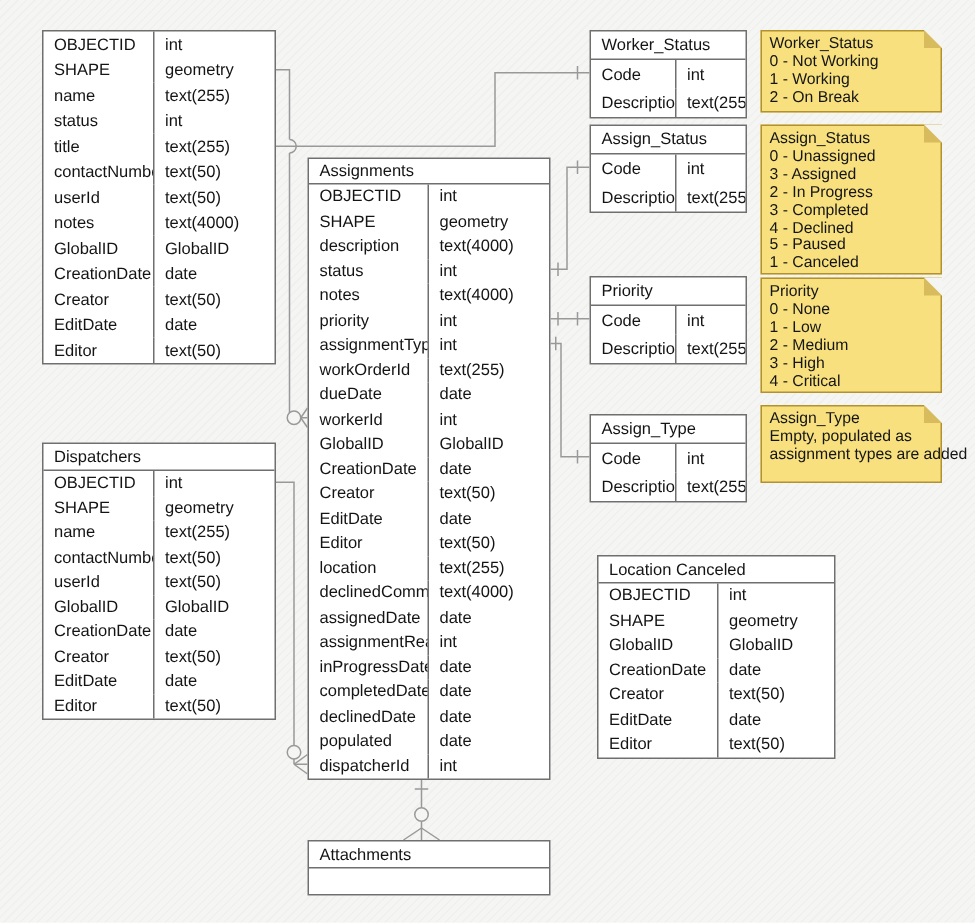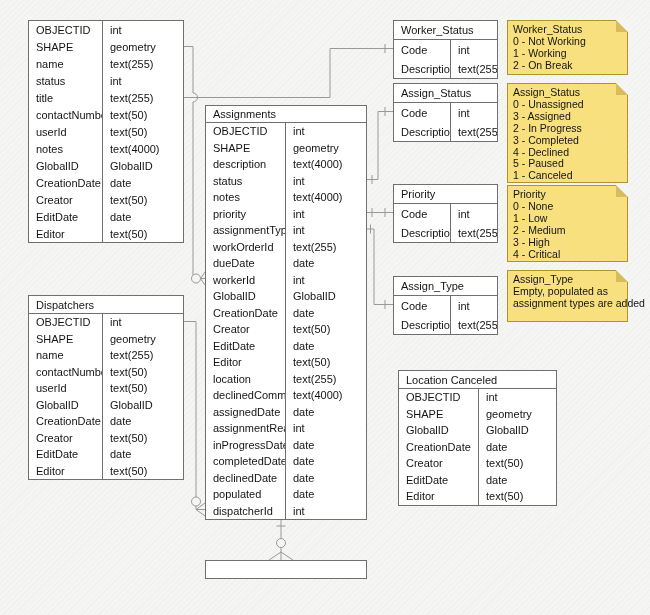--- a/index.html
+++ b/index.html
@@ -352,20 +352,21 @@
         <div class="erow" style="height: 16.5px;">
           <div class="cell name" style="width: 80px; border-color: rgb(111, 111, 111);">EditDate</div>
           <div class="cell type">date</div>
         </div>
         <div class="erow" style="height: 16.5px;">
           <div class="cell name" style="width: 80px; border-color: rgb(111, 111, 111);">Editor</div>
           <div class="cell type">text(50)</div>
         </div>
       </div>
       <div class="entity" style="left: 205px; top: 560px; width: 162px; border-color: rgb(111, 111, 111); background: rgb(255, 255, 255);">
+        <div class="entity-title" style="height: 18px; border-color: rgb(111, 111, 111);">Attachments</div>
         <div class="erow" style="height: 17px;">
           <div class="cell name nodiv" style="width: 160px; border-color: rgb(111, 111, 111);"></div>
         </div>
       </div>
     </div>
   <div id="notes-layer">
       <div class="note" style="left: 507px; top: 20px; width: 121px; height: 55px;">
         <div class="fold"></div>
         <div class="note-line">Worker_Status</div>
         <div class="note-line">0 - Not Working</div>

